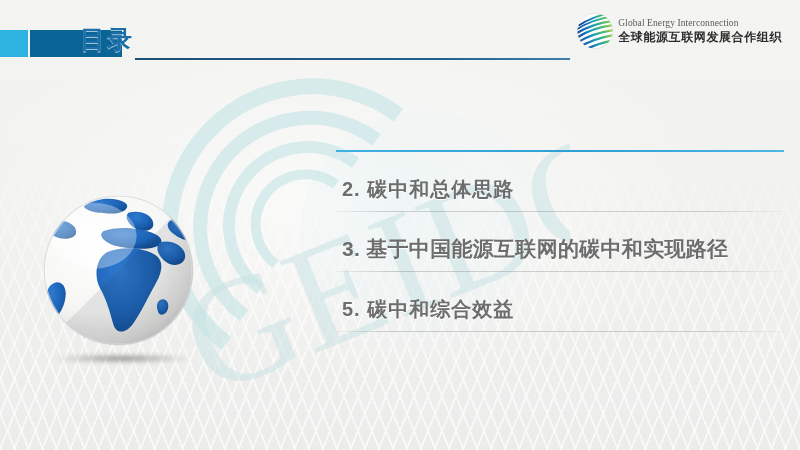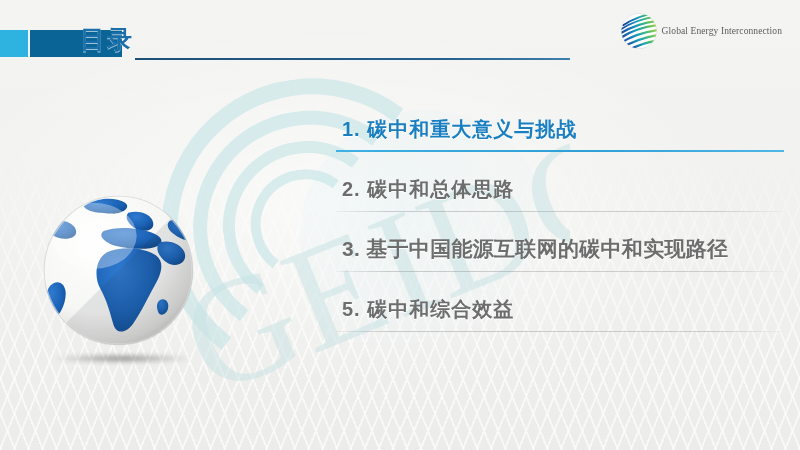--- a/index.html
+++ b/index.html
@@ -276,20 +276,21 @@
         <path d="M10,89 Q46,66 98,58" stroke-width="5"></path>
         <path d="M22,95 Q54,78 98,70" stroke-width="5"></path>
         <path d="M6,48 Q44,22 96,16" stroke-width="4"></path>
         <path d="M14,37 Q48,14 92,9" stroke-width="4"></path>
         <path d="M40,99 Q64,88 98,82" stroke-width="4"></path>
       </g>
       <circle cx="50" cy="50" r="40" fill="none" stroke="rgba(120,150,170,0.28)" stroke-width="1.2"></circle>
     </svg>
     <div class="logo-text">
       <div class="logo-en">Global Energy Interconnection</div>
+      <div class="logo-cn">全球能源互联网发展合作组织</div>
     </div>
   </div>
 
   <div class="globe-wrap">
     <svg class="globe-svg" viewBox="0 0 200 200">
       <defs>
         <radialGradient id="sphereG" cx="36%" cy="30%" r="78%">
           <stop offset="0%" stop-color="#ffffff"></stop>
           <stop offset="62%" stop-color="#f6f6f4"></stop>
           <stop offset="88%" stop-color="#dcdcd9"></stop>
@@ -336,21 +337,20 @@
         <path d="M200,0 L200,200 L0,200 Z" fill="rgba(40,50,60,0.10)"></path>
       </g>
       <circle cx="100" cy="100" r="90" fill="none" stroke="rgba(160,165,170,0.30)" stroke-width="1.5"></circle>
     </svg>
     <div class="globe-shadow"></div>
   </div>
 
   <div class="toc">
 
     <div class="toc-item active">
-      <div class="toc-text">1. 碳中和重大意义与挑战</div>
       <div class="toc-rule"></div>
     </div>
 
     <div class="toc-item">
       <div class="toc-text">2. 碳中和总体思路</div>
       <div class="toc-rule"></div>
     </div>
 
     <div class="toc-item item3">
       <div class="toc-text">3. 基于中国能源互联网的碳中和实现路径</div>

